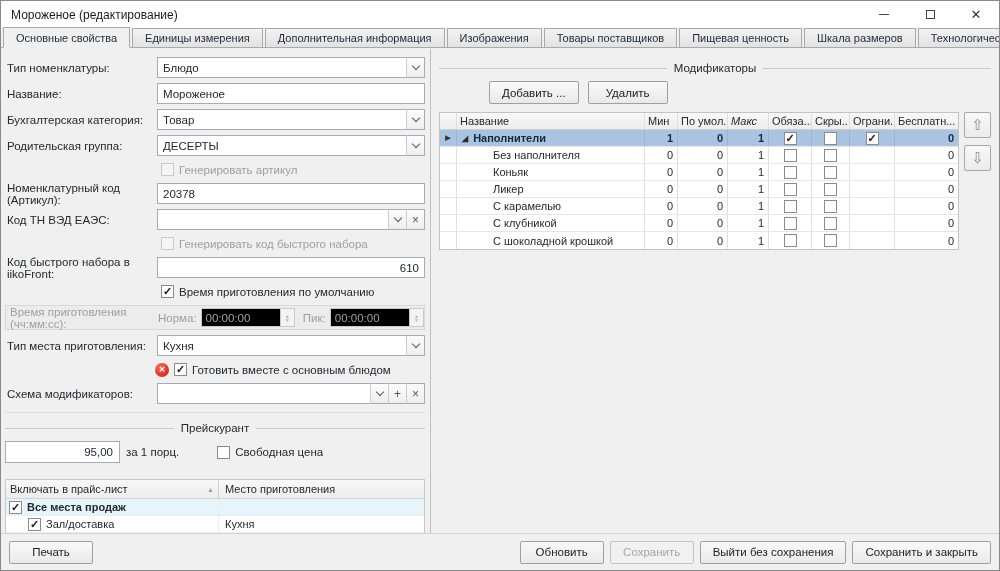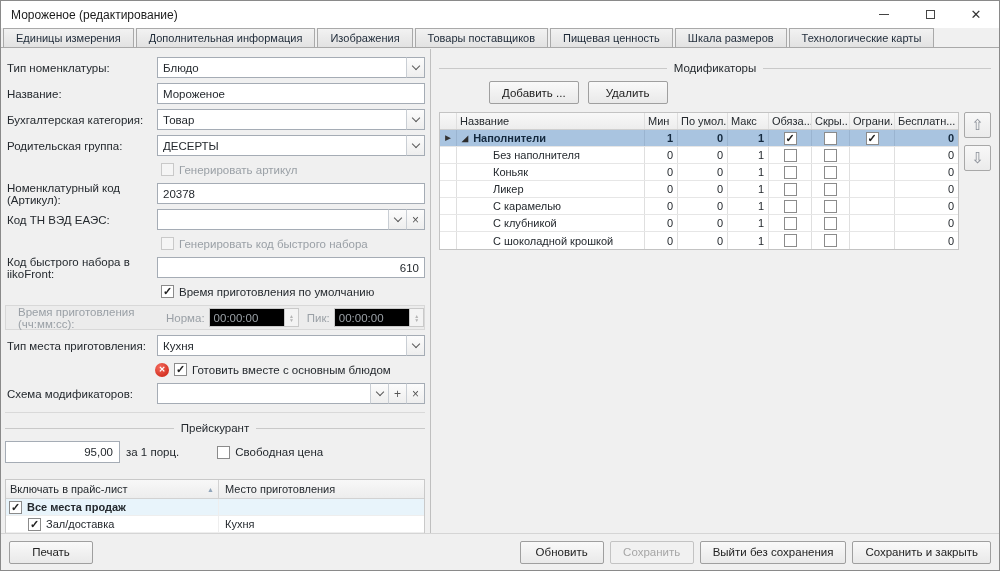--- a/index.html
+++ b/index.html
@@ -37,21 +37,21 @@
   .chev{ width:6px; height:6px; border-right:1.5px solid #5a5a5a; border-bottom:1.5px solid #5a5a5a; transform:rotate(45deg); margin-top:-3px; }
   .cbrow{ display:flex; align-items:center; gap:5px; margin:0 0 5px 156px; height:17px; }
   .cbrow.with-icon{ margin-left:150px; }
   .cb{ width:13px; height:13px; border:1px solid #8b8b8b; background:#fff; flex:none; display:flex; align-items:center; justify-content:center; }
   .cb.checked::after{ content:"✓"; font-size:11px; font-weight:bold; color:#222; line-height:1; }
   .cb.disabled{ border-color:#c9c9c9; background:#f5f5f5; }
   .dim{ color:#9aa0a6; }
   .err-icon{ width:14px; height:14px; border-radius:50%; flex:none;
              background:radial-gradient(circle at 35% 30%, #f4695c, #c81e0e); color:#fff; font-size:8px; font-weight:bold;
              display:flex; align-items:center; justify-content:center; }
-  .time-row{ display:flex; align-items:center; height:25px; border:1px solid #d8d8d8; background:#ececec; margin-bottom:5px; padding-left:10px; color:#9aa0a6; }
+  .time-row{ display:flex; align-items:center; height:25px; border:1px solid #d8d8d8; background:#ececec; margin-bottom:5px; padding-left:2px; color:#9aa0a6; }
   .time-row .flabel{ width:150px; }
   .time-input{ width:84px; height:19px; background:#000000; border:1px solid #c9c9c9; color:#9aa0a6; display:flex; align-items:center; padding:0 4px; }
   .spin{ width:15px; height:19px; border:1px solid #c9c9c9; border-left:none; background:#f3f3f3; display:flex; flex-direction:column; align-items:center; justify-content:center; color:#b5b5b5; font-size:5px; line-height:4px; }
   
   .group-head{ display:flex; align-items:center; gap:7px; margin:9px 0 7px 0; color:#24292e; }
   .group-head::before, .group-head::after{ content:""; flex:1; height:1px; background:#c9c9c9; }
   .divider{ height:1px; background:#d9d9d9; margin:8px 0 0 0; }
   
   .price-row{ display:flex; align-items:center; margin-bottom:5px; height:22px; }
   .price-input{ width:115px; flex:none; height:22px; background:#fff; border:1px solid #a5acb5; display:flex; align-items:center; justify-content:flex-end; padding:0 6px; }
@@ -113,20 +113,21 @@
       </div>
     <div class="win-btn">
         <span class="glyph-max"></span>
       </div>
     <div class="win-btn">
         <span class="glyph-close">✕</span>
       </div>
   </div>
 
   <div class="tabstrip">
+    <div class="tab active">Основные свойства</div>
     <div class="tab">Единицы измерения</div>
     <div class="tab">Дополнительная информация</div>
     <div class="tab">Изображения</div>
     <div class="tab">Товары поставщиков</div>
     <div class="tab">Пищевая ценность</div>
     <div class="tab">Шкала размеров</div>
     <div class="tab">Технологические карты</div>
   </div>
 
   <div class="content">
@@ -313,21 +314,21 @@
         <div class="btn">Удалить</div>
       </div>
 
       <div class="mod-wrap">
         <div class="mtable">
           <div class="mrow mhead">
             <div class="mc sel"></div>
             <div class="mc name">Название</div>
             <div class="mc n1" style="justify-content:flex-start;">Мин</div>
             <div class="mc n2" style="justify-content:flex-start;">По умол...</div>
-            <div class="mc n3" style="justify-content:flex-start;">Макс</div>
+            <div class="mc n3" style="justify-content:flex-start;font-style:italic;">Макс</div>
             <div class="mc b1" style="justify-content:flex-start;">Обяза...</div>
             <div class="mc b2" style="justify-content:flex-start;">Скры...</div>
             <div class="mc b3" style="justify-content:flex-start;">Ограни...</div>
             <div class="mc n4" style="justify-content:flex-start;">Бесплатн...</div>
           </div>
 
           <div class="mrow selected">
             <div class="mc sel">▶</div>
             <div class="mc name">
                 <span class="expander">◢</span>

